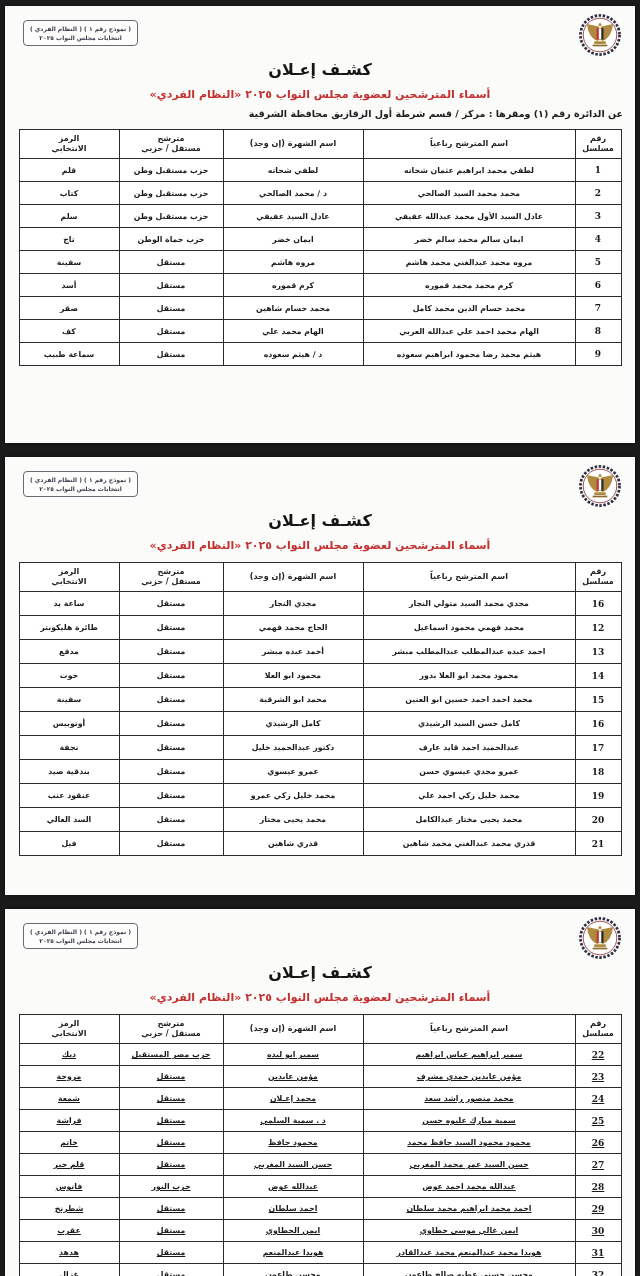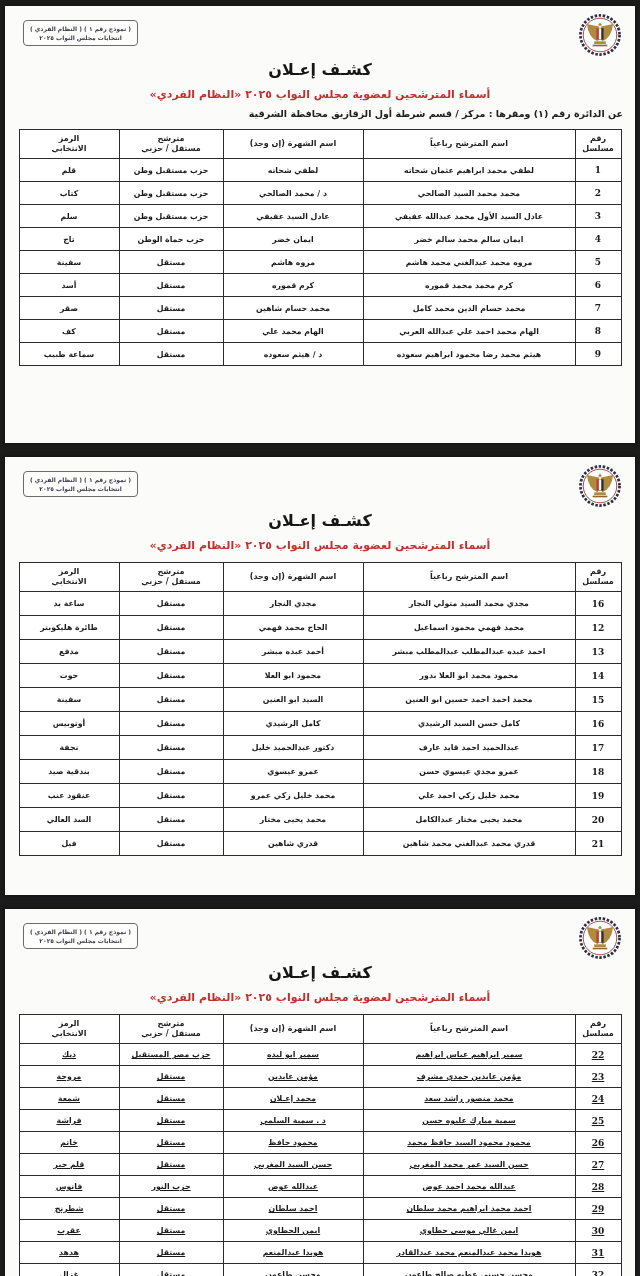--- a/index.html
+++ b/index.html
@@ -239,21 +239,21 @@
         <tr>
           <td class="c-serial">14</td>
           <td class="c-name">محمود محمد ابو العلا بدور</td>
           <td class="c-alias">محمود ابو العلا</td>
           <td class="c-affiliation">مستقل</td>
           <td class="c-symbol">حوت</td>
         </tr>
         <tr>
           <td class="c-serial">15</td>
           <td class="c-name">محمد احمد احمد حسين ابو العنين</td>
-          <td class="c-alias">السيد ابو العنين</td>
+          <td class="c-alias">محمد ابو الشرقية</td>
           <td class="c-affiliation">مستقل</td>
           <td class="c-symbol">سفينة</td>
         </tr>
         <tr>
           <td class="c-serial">16</td>
           <td class="c-name">كامل حسن السيد الرشيدي</td>
           <td class="c-alias">كامل الرشيدي</td>
           <td class="c-affiliation">مستقل</td>
           <td class="c-symbol">أوتوبيس</td>
         </tr>

